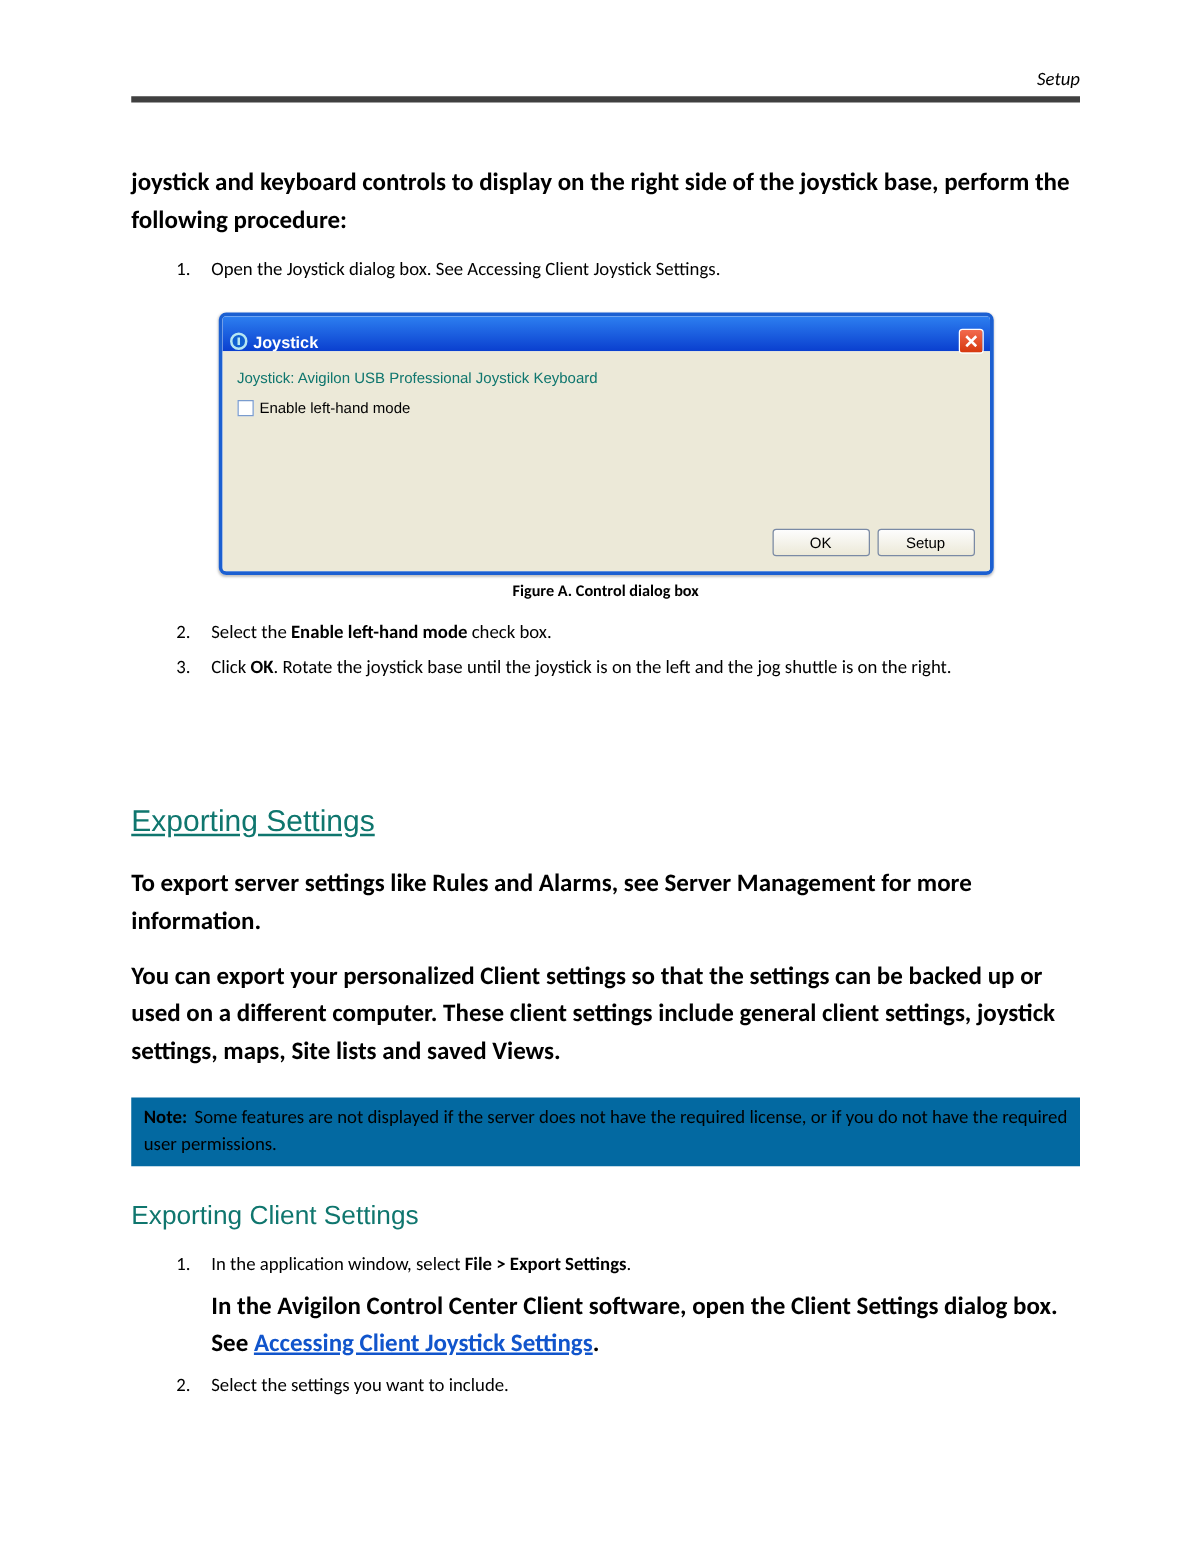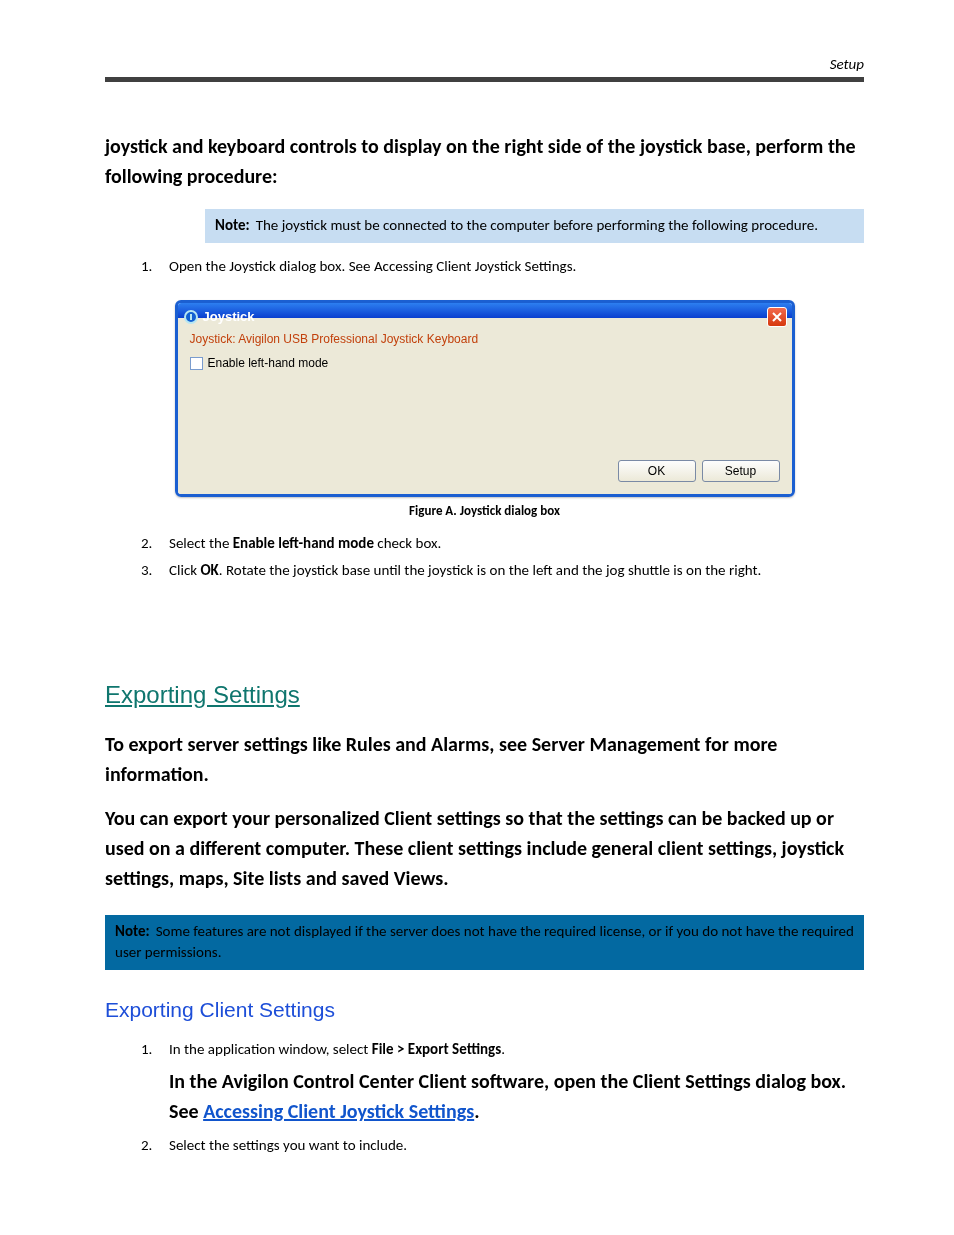--- a/index.html
+++ b/index.html
@@ -71,21 +71,21 @@
     }
     .dialog {
       width: 620px;
       border: 3px solid #1b5fd1;
       border-radius: 6px;
       overflow: hidden;
       box-shadow: 0 1px 2px rgba(0,0,0,.25);
     }
     .titlebar {
       background: linear-gradient(to bottom, #2d7ff0, #0a3fcf);
-      height: 15px;
+      height: 28px;
       display: flex;
       align-items: center;
       justify-content: space-between;
       padding: 12px 5px 0 6px;
     }
     .titlebar-left {
       display: flex;
       align-items: center;
       gap: 5px;
     }
@@ -119,21 +119,21 @@
       font-size: 12px;
       cursor: pointer;
     }
     .dialog-body {
       background: #ece9d8;
       padding: 14px 12px 12px 12px;
     }
     .dlg-label {
       font-family: Tahoma, Arial, sans-serif;
       font-size: 12px;
-      color: #c2410c;
+      color: #0f766e;
       margin-bottom: 10px;
     }
     .chk-row {
       display: flex;
       align-items: center;
       gap: 5px;
       font-family: Tahoma, Arial, sans-serif;
       font-size: 12px;
       margin-bottom: 90px;
     }
@@ -188,21 +188,21 @@
       font-size: 15px;
       line-height: 1.45;
       margin: 22px 0 28px 0;
     }
     .subheading {
       font-family: Arial, Helvetica, sans-serif;
       font-size: 21px;
       font-weight: normal;
       margin-top: 14px;
       margin-bottom: 16px;
-      color: #1d4ed8;
+      color: #0f766e;
     }
     .link { color: #1155cc; text-decoration: underline; }
     .footer {
       position: absolute;
       bottom: 40px;
       left: 105px;
       right: 90px;
       border-top: 1px solid #333;
       padding-top: 8px;
       text-align: right;
@@ -214,23 +214,20 @@
 </head>
 <body>
 
 <div class="page">
   <div class="header-section">
     <div class="header-text">Setup</div>
   </div>
 
   <div class="body-text">joystick and keyboard controls to display on the right side of the joystick base, perform the following procedure:</div>
 
-  <div class="note-box">
-    <span class="note-label">Note:</span><span>The joystick must be connected to the computer before performing the following procedure.</span>
-  </div>
 
   <div class="step-row">
     <div class="step-num">1.</div>
     <div class="step-text"><span>Open the Joystick dialog box. See </span><span>Accessing Client Joystick Settings</span><span>.</span></div>
   </div>
 
   <div class="figure-wrap">
     <div class="dialog">
       <div class="titlebar">
         <div class="titlebar-left">
@@ -249,21 +246,21 @@
           <span class="chk-box"></span>
           <span>Enable left-hand mode</span>
         </div>
         <div class="dlg-buttons">
           <button class="dlg-btn">OK</button>
           <button class="dlg-btn">Setup</button>
         </div>
       </div>
     </div>
   </div>
-  <div class="figure-caption">Figure A. Joystick dialog box</div>
+  <div class="figure-caption">Figure A. Control dialog box</div>
 
   <div class="step-fullwidth">
     <div class="step-num">2.</div>
     <div class="step-text"><span>Select the </span><b>Enable left-hand mode</b><span> check box.</span></div>
   </div>
   <div class="step-fullwidth" style="margin-top:2px">
     <div class="step-num">3.</div>
     <div class="step-text"><span>Click </span><b>OK</b><span>. Rotate the joystick base until the joystick is on the left and the jog shuttle is on the right.</span></div>
   </div>
 

